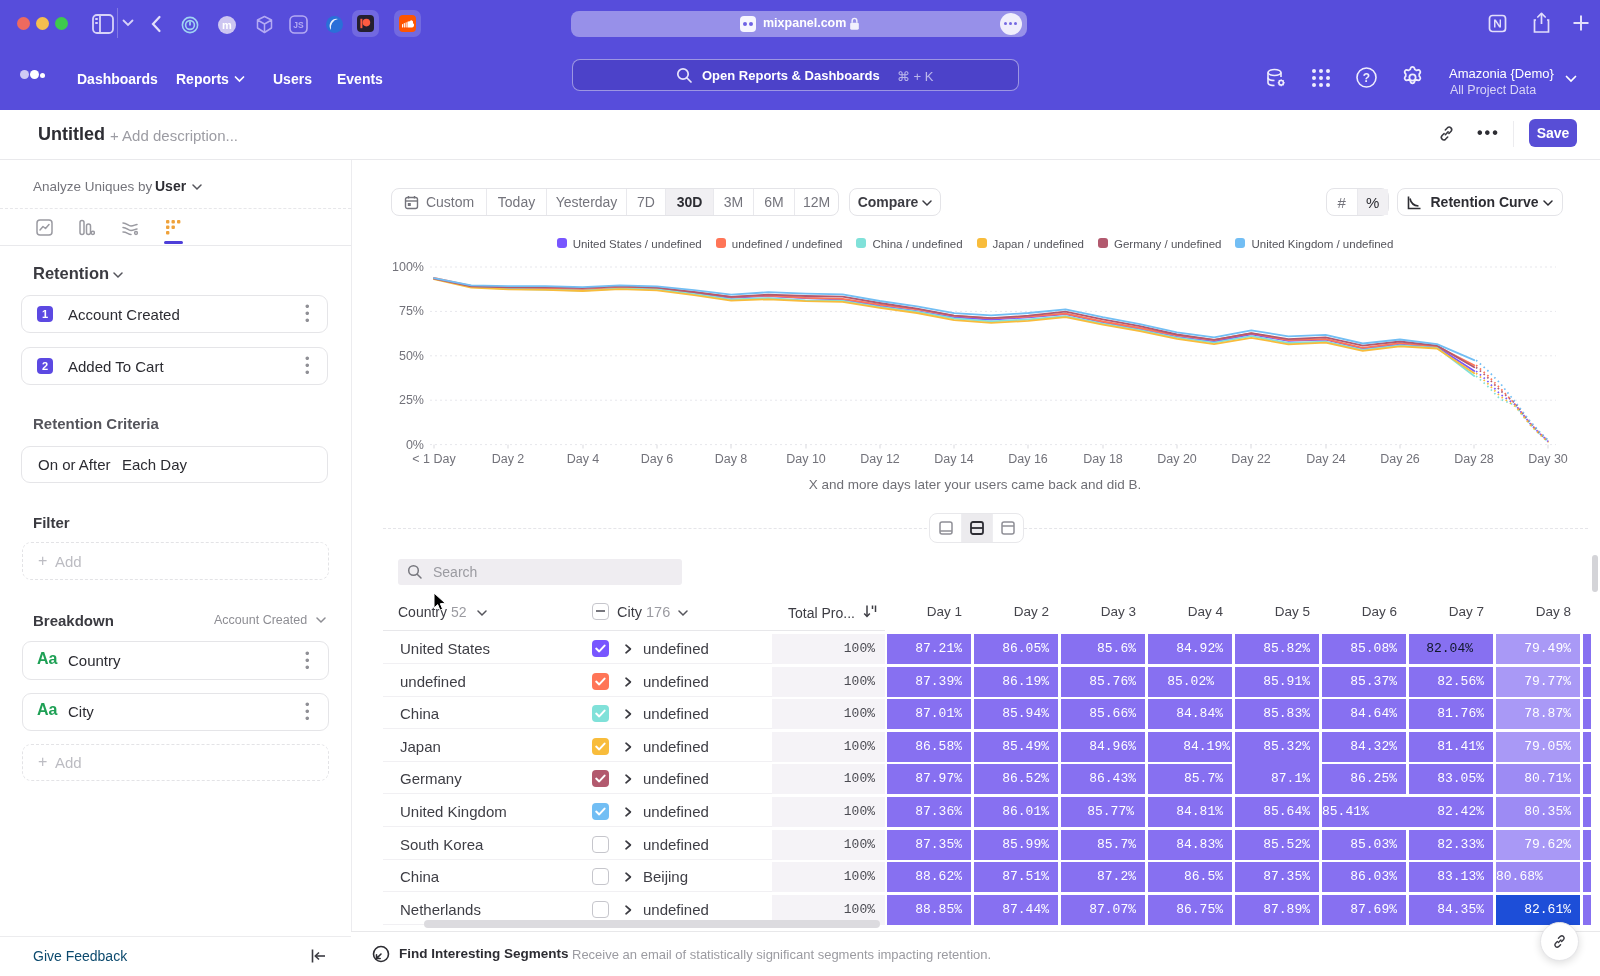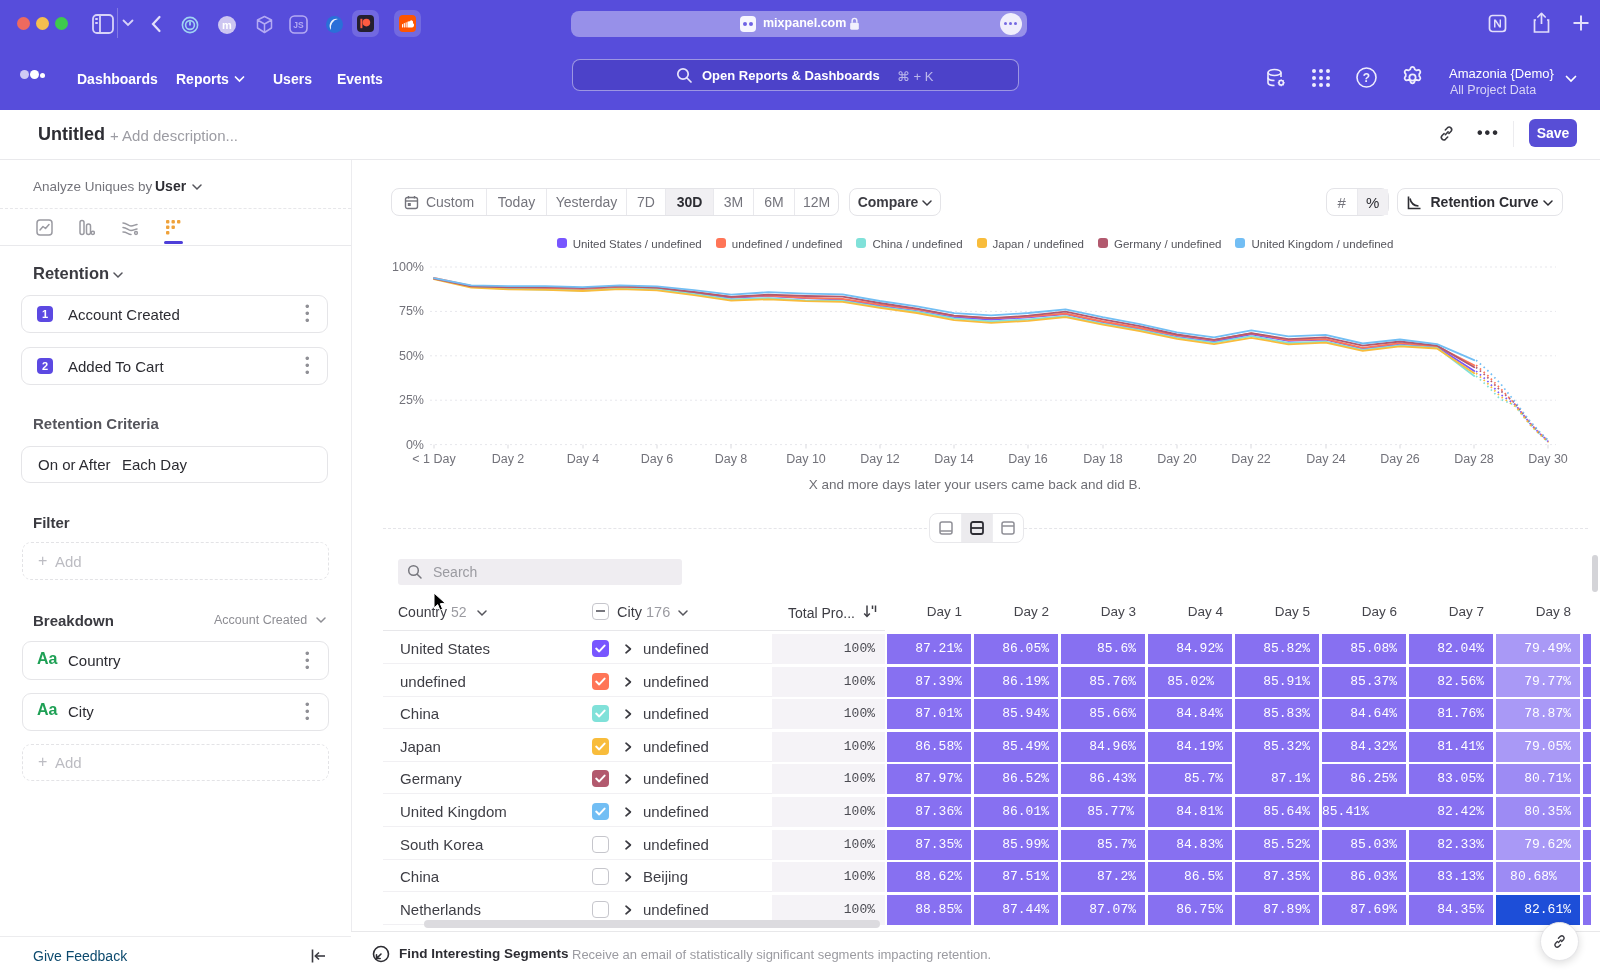--- a/index.html
+++ b/index.html
@@ -419,21 +419,21 @@
     </svg></div>
 <div class="t15" style="position:absolute;left:643px;top:640px">undefined</div>
 <div style="position:absolute;left:772px;top:634px;width:113px;height:30px;background:#f5f3f7"></div>
 <div class="mono" style="position:absolute;left:772px;top:641px;width:103px;text-align:right;color:#4b4b52">100%</div>
 <div class="mono" style="position:absolute;left:887px;top:634px;width:84px;height:30px;background:#8770F1;color:#fff;text-align:right;line-height:30px;padding-right:9px;box-sizing:border-box">87.21%</div>
 <div class="mono" style="position:absolute;left:974px;top:634px;width:84px;height:30px;background:#8770F1;color:#fff;text-align:right;line-height:30px;padding-right:9px;box-sizing:border-box">86.05%</div>
 <div class="mono" style="position:absolute;left:1061px;top:634px;width:84px;height:30px;background:#8770F1;color:#fff;text-align:right;line-height:30px;padding-right:9px;box-sizing:border-box">85.6%</div>
 <div class="mono" style="position:absolute;left:1148px;top:634px;width:84px;height:30px;background:#8770F1;color:#fff;text-align:right;line-height:30px;padding-right:9px;box-sizing:border-box">84.92%</div>
 <div class="mono" style="position:absolute;left:1235px;top:634px;width:84px;height:30px;background:#8770F1;color:#fff;text-align:right;line-height:30px;padding-right:9px;box-sizing:border-box">85.82%</div>
 <div class="mono" style="position:absolute;left:1322px;top:634px;width:84px;height:30px;background:#8770F1;color:#fff;text-align:right;line-height:30px;padding-right:9px;box-sizing:border-box">85.08%</div>
-<div class="mono" style="position:absolute;left:1409px;top:634px;width:84px;height:30px;background:#8770F1;color:#ffffff;text-align:right;line-height:30px;padding-right:9px;box-sizing:border-box">82.04%</div>
+<div class="mono" style="position:absolute;left:1409px;top:634px;width:84px;height:30px;background:#8770F1;color:#0f172a;text-align:right;line-height:30px;padding-right:20px;box-sizing:border-box">82.04%</div>
 <div class="mono" style="position:absolute;left:1496px;top:634px;width:84px;height:30px;background:#A999F6;color:#fff;text-align:right;line-height:30px;padding-right:9px;box-sizing:border-box">79.49%</div>
 <div style="position:absolute;left:1583px;top:634px;width:8px;height:30px;background:#8770F1"></div>
 <div style="position:absolute;left:383px;top:667px;width:502px;height:30px;border-bottom:1px solid #f1f0f3"></div>
 <div class="t15" style="position:absolute;left:400px;top:673px">undefined</div>
 <div style="position:absolute;left:592px;top:673px;width:17px;height:17px;border-radius:4px;background:#FF7557">
     <svg width="17" height="17" viewBox="0 0 17 17" style="position:absolute;left:0;top:0">
       <path d="M4.2 8.6 L7.2 11.4 L12.6 5.6" fill="none" stroke="#fff" stroke-width="2" stroke-linecap="round" stroke-linejoin="round"></path>
     </svg>
   </div>
 <div style="position:absolute;left:623px;top:675px"><svg width="10" height="14" viewBox="0 0 10 14">
@@ -482,21 +482,21 @@
   </div>
 <div style="position:absolute;left:623px;top:740px"><svg width="10" height="14" viewBox="0 0 10 14">
       <path d="M3 3.2 L7.4 7 L3 10.8" fill="none" stroke="#3a3a41" stroke-width="1.7" stroke-linecap="round" stroke-linejoin="round"></path>
     </svg></div>
 <div class="t15" style="position:absolute;left:643px;top:738px">undefined</div>
 <div style="position:absolute;left:772px;top:732px;width:113px;height:30px;background:#f5f3f7"></div>
 <div class="mono" style="position:absolute;left:772px;top:739px;width:103px;text-align:right;color:#4b4b52">100%</div>
 <div class="mono" style="position:absolute;left:887px;top:732px;width:84px;height:30px;background:#8770F1;color:#fff;text-align:right;line-height:30px;padding-right:9px;box-sizing:border-box">86.58%</div>
 <div class="mono" style="position:absolute;left:974px;top:732px;width:84px;height:30px;background:#8770F1;color:#fff;text-align:right;line-height:30px;padding-right:9px;box-sizing:border-box">85.49%</div>
 <div class="mono" style="position:absolute;left:1061px;top:732px;width:84px;height:30px;background:#8770F1;color:#fff;text-align:right;line-height:30px;padding-right:9px;box-sizing:border-box">84.96%</div>
-<div class="mono" style="position:absolute;left:1148px;top:732px;width:84px;height:30px;background:#8770F1;color:#fff;text-align:right;line-height:30px;padding-right:9px;box-sizing:border-box">84.19%</div>
+<div class="mono" style="position:absolute;left:1148px;top:732px;width:84px;height:30px;background:#8770F1;color:#fff;text-align:right;line-height:30px;padding-right:2px;box-sizing:border-box">84.19%</div>
 <div class="mono" style="position:absolute;left:1235px;top:732px;width:84px;height:37px;background:#8770F1;color:#fff;text-align:right;line-height:30px;padding-right:9px;box-sizing:border-box">85.32%</div>
 <div class="mono" style="position:absolute;left:1322px;top:732px;width:84px;height:30px;background:#8770F1;color:#fff;text-align:right;line-height:30px;padding-right:9px;box-sizing:border-box">84.32%</div>
 <div class="mono" style="position:absolute;left:1409px;top:732px;width:84px;height:30px;background:#8770F1;color:#fff;text-align:right;line-height:30px;padding-right:9px;box-sizing:border-box">81.41%</div>
 <div class="mono" style="position:absolute;left:1496px;top:732px;width:84px;height:30px;background:#A999F6;color:#fff;text-align:right;line-height:30px;padding-right:9px;box-sizing:border-box">79.05%</div>
 <div style="position:absolute;left:1583px;top:732px;width:8px;height:30px;background:#8770F1"></div>
 <div style="position:absolute;left:383px;top:764px;width:502px;height:30px;border-bottom:1px solid #f1f0f3"></div>
 <div class="t15" style="position:absolute;left:400px;top:770px">Germany</div>
 <div style="position:absolute;left:592px;top:770px;width:17px;height:17px;border-radius:4px;background:#B2596E">
     <svg width="17" height="17" viewBox="0 0 17 17" style="position:absolute;left:0;top:0">
       <path d="M4.2 8.6 L7.2 11.4 L12.6 5.6" fill="none" stroke="#fff" stroke-width="2" stroke-linecap="round" stroke-linejoin="round"></path>
@@ -566,21 +566,21 @@
 <div class="t15" style="position:absolute;left:643px;top:868px">Beijing</div>
 <div style="position:absolute;left:772px;top:862px;width:113px;height:30px;background:#f5f3f7"></div>
 <div class="mono" style="position:absolute;left:772px;top:869px;width:103px;text-align:right;color:#4b4b52">100%</div>
 <div class="mono" style="position:absolute;left:887px;top:862px;width:84px;height:30px;background:#8770F1;color:#fff;text-align:right;line-height:30px;padding-right:9px;box-sizing:border-box">88.62%</div>
 <div class="mono" style="position:absolute;left:974px;top:862px;width:84px;height:30px;background:#8770F1;color:#fff;text-align:right;line-height:30px;padding-right:9px;box-sizing:border-box">87.51%</div>
 <div class="mono" style="position:absolute;left:1061px;top:862px;width:84px;height:30px;background:#8770F1;color:#fff;text-align:right;line-height:30px;padding-right:9px;box-sizing:border-box">87.2%</div>
 <div class="mono" style="position:absolute;left:1148px;top:862px;width:84px;height:30px;background:#8770F1;color:#fff;text-align:right;line-height:30px;padding-right:9px;box-sizing:border-box">86.5%</div>
 <div class="mono" style="position:absolute;left:1235px;top:862px;width:84px;height:30px;background:#8770F1;color:#fff;text-align:right;line-height:30px;padding-right:9px;box-sizing:border-box">87.35%</div>
 <div class="mono" style="position:absolute;left:1322px;top:862px;width:84px;height:30px;background:#8770F1;color:#fff;text-align:right;line-height:30px;padding-right:9px;box-sizing:border-box">86.03%</div>
 <div class="mono" style="position:absolute;left:1409px;top:862px;width:84px;height:30px;background:#8770F1;color:#fff;text-align:right;line-height:30px;padding-right:9px;box-sizing:border-box">83.13%</div>
-<div class="mono" style="position:absolute;left:1496px;top:862px;width:84px;height:30px;background:#9D8BF4;color:#fff;text-align:center;line-height:30px;padding-right:9px;box-sizing:border-box">80.68%</div>
+<div class="mono" style="position:absolute;left:1496px;top:862px;width:84px;height:30px;background:#9D8BF4;color:#fff;text-align:left;line-height:30px;padding-right:9px;box-sizing:border-box">80.68%</div>
 <div style="position:absolute;left:1583px;top:862px;width:8px;height:30px;background:#8770F1"></div>
 <div style="position:absolute;left:383px;top:895px;width:502px;height:30px;border-bottom:1px solid #f1f0f3"></div>
 <div class="t15" style="position:absolute;left:400px;top:901px">Netherlands</div>
 <div style="position:absolute;left:592px;top:901px;width:17px;height:17px;border-radius:4px;background:#fff;border:1.5px solid #c6c6cc;box-sizing:border-box"></div>
 <div style="position:absolute;left:623px;top:903px"><svg width="10" height="14" viewBox="0 0 10 14">
       <path d="M3 3.2 L7.4 7 L3 10.8" fill="none" stroke="#3a3a41" stroke-width="1.7" stroke-linecap="round" stroke-linejoin="round"></path>
     </svg></div>
 <div class="t15" style="position:absolute;left:643px;top:901px">undefined</div>
 <div style="position:absolute;left:772px;top:895px;width:113px;height:30px;background:#f5f3f7"></div>
 <div class="mono" style="position:absolute;left:772px;top:902px;width:103px;text-align:right;color:#4b4b52">100%</div>

